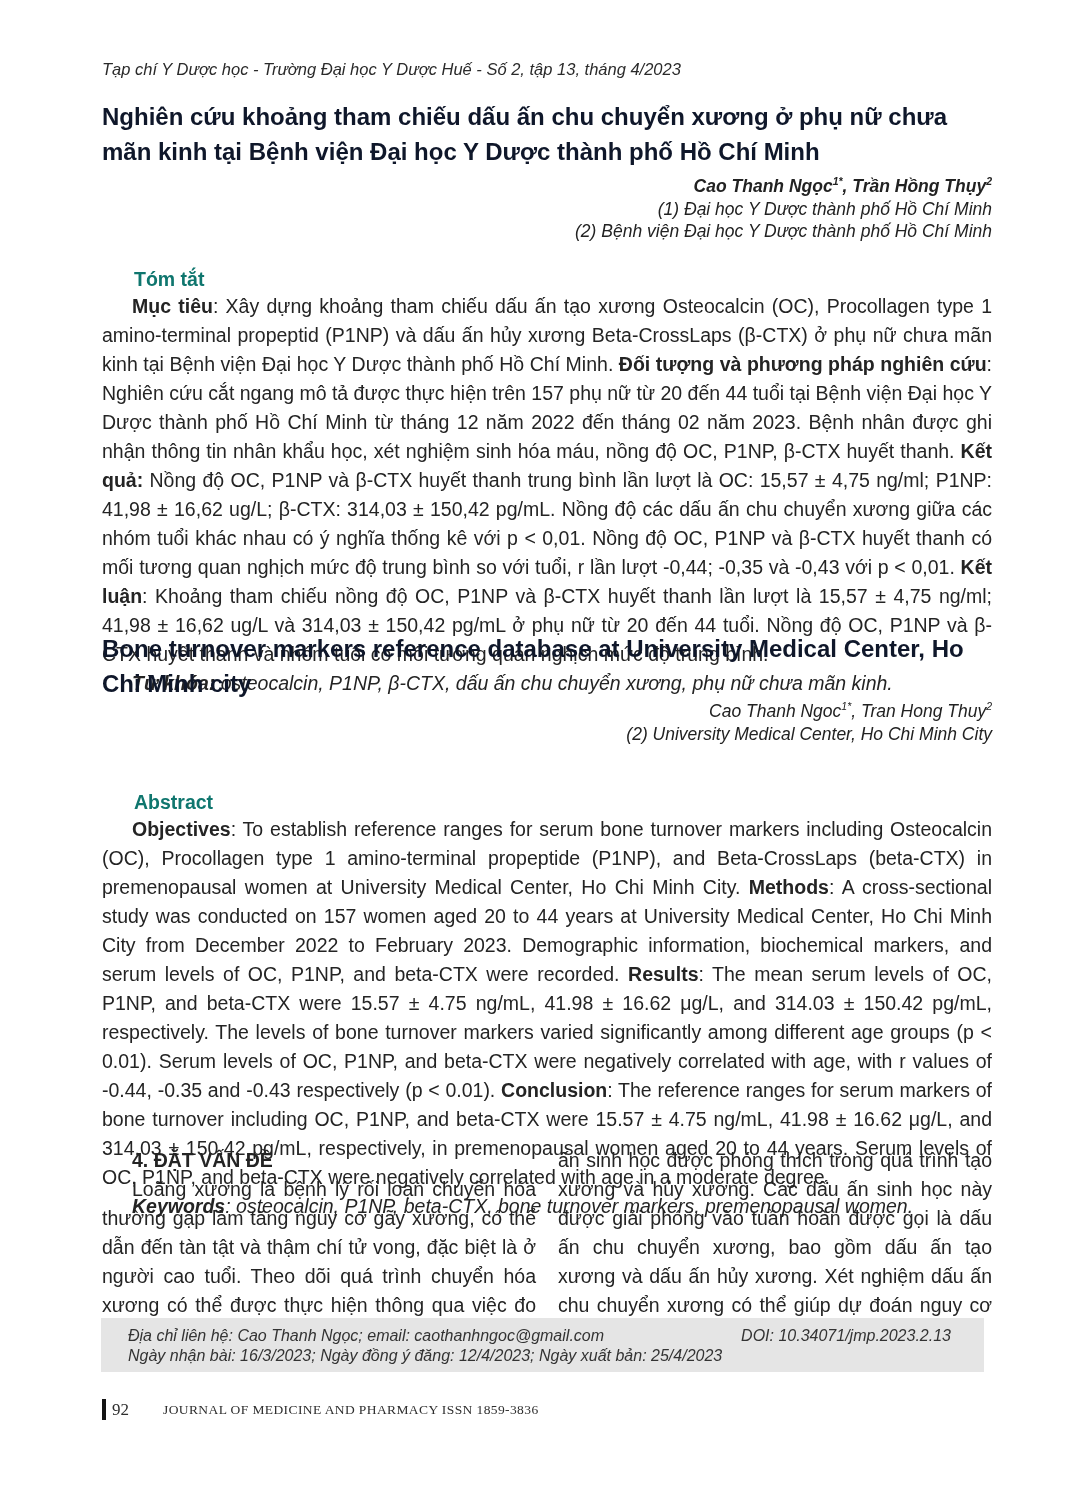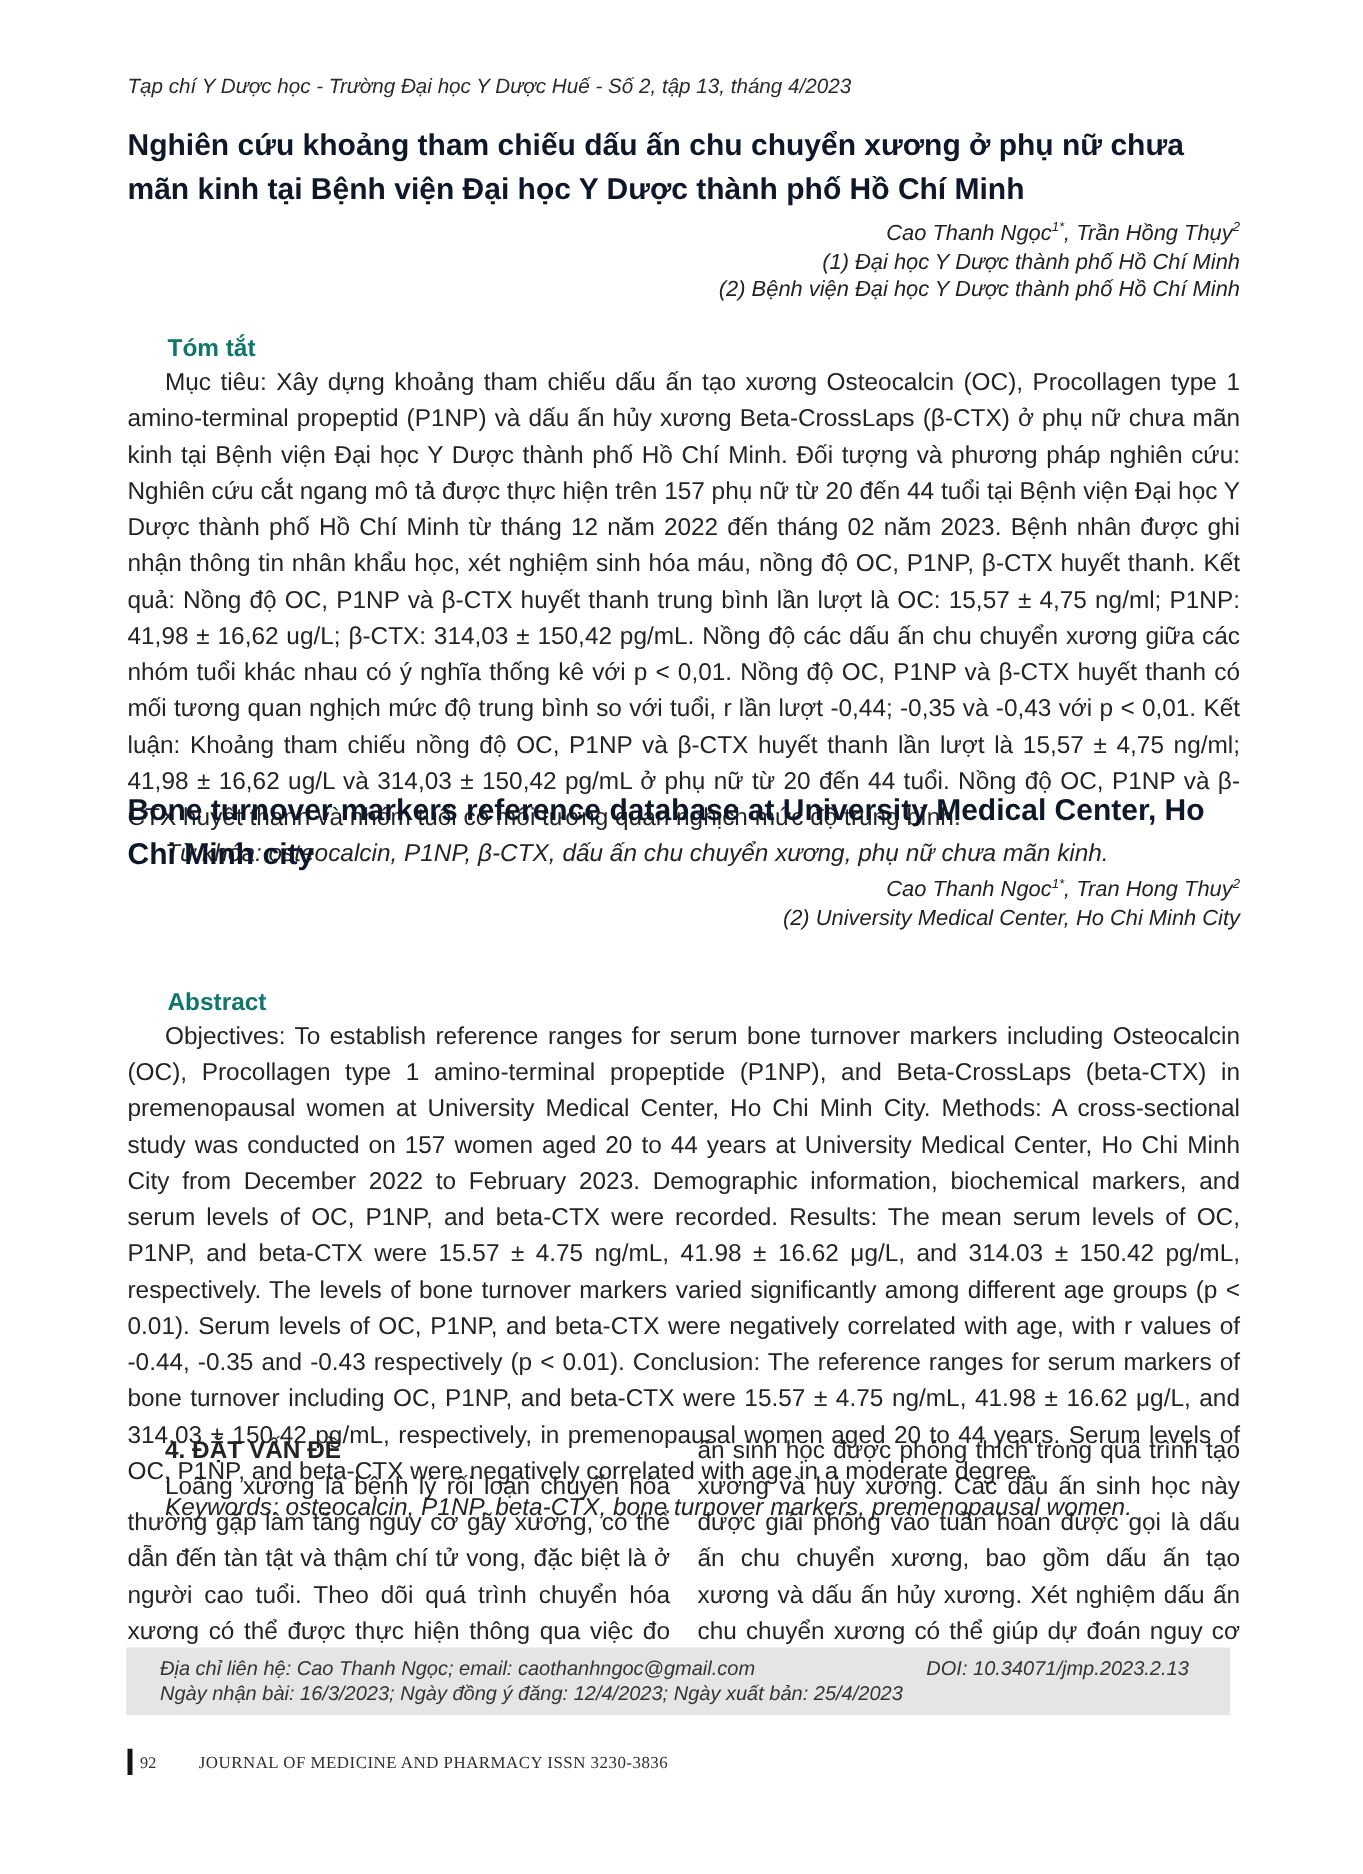--- a/index.html
+++ b/index.html
@@ -6,21 +6,21 @@
   html,body { background:#ffffff; }
   .page {
     position:relative;
     width:1090px; height:1499px;
     background:#ffffff;
     font-family:"Liberation Sans", sans-serif;
     color:#242424;
     overflow:hidden;
   }
   .abs { position:absolute; }
-  .b { font-weight:400; }
+  .b { font-weight:700; }
   .i { font-style:italic; }
   sup { font-size:0.6em; line-height:0; vertical-align:super; }
 
   .journal-header {
     left:102px; top:60px; width:892px;
     font-style:italic; font-size:16.5px; color:#2a2a2a;
   }
   .main-title {
     left:102px; width:900px;
     font-weight:700; font-size:24px; line-height:35px; color:#0f172a;
@@ -66,21 +66,21 @@
   }
   .contact-line1 { display:flex; justify-content:space-between; }
   .contact-doi { margin-right:33px; }
 
   .page-footer {
     left:102px; top:1399px; width:700px;
     display:flex; align-items:center;
     font-family:"Liberation Serif", serif; color:#2e2e2e;
   }
   .footer-bar { width:4px; height:21px; background:#151515; }
-  .footer-page-num { font-size:13px; margin-left:6px; }
+  .footer-page-num { font-size:17px; margin-left:6px; }
   .footer-journal { font-size:13.5px; letter-spacing:0.4px; margin-left:34px; }
 </style>
 </head>
 <body>
 
 <div class="page">
 
   <div class="abs journal-header">Tạp chí Y Dược học - Trường Đại học Y Dược Huế - Số 2, tập 13, tháng 4/2023</div>
 
   <div class="abs main-title vn-title">Nghiên cứu khoảng tham chiếu dấu ấn chu chuyển xương ở phụ nữ chưa mãn kinh tại Bệnh viện Đại học Y Dược thành phố Hồ Chí Minh</div>
@@ -126,16 +126,16 @@
     <div class="contact-line1">
       <span>Địa chỉ liên hệ: Cao Thanh Ngọc; email: caothanhngoc@gmail.com</span>
       <span class="contact-doi">DOI: 10.34071/jmp.2023.2.13</span>
     </div>
     <div>Ngày nhận bài: 16/3/2023; Ngày đồng ý đăng: 12/4/2023; Ngày xuất bản: 25/4/2023</div>
   </div>
 
   <div class="abs page-footer">
     <span class="footer-bar"></span>
     <span class="footer-page-num">92</span>
-    <span class="footer-journal">JOURNAL OF MEDICINE AND PHARMACY ISSN 3230-3836</span>
+    <span class="footer-journal">JOURNAL OF MEDICINE AND PHARMACY ISSN 1859-3836</span>
   </div>
 
 </div>
 
 </body></html>

